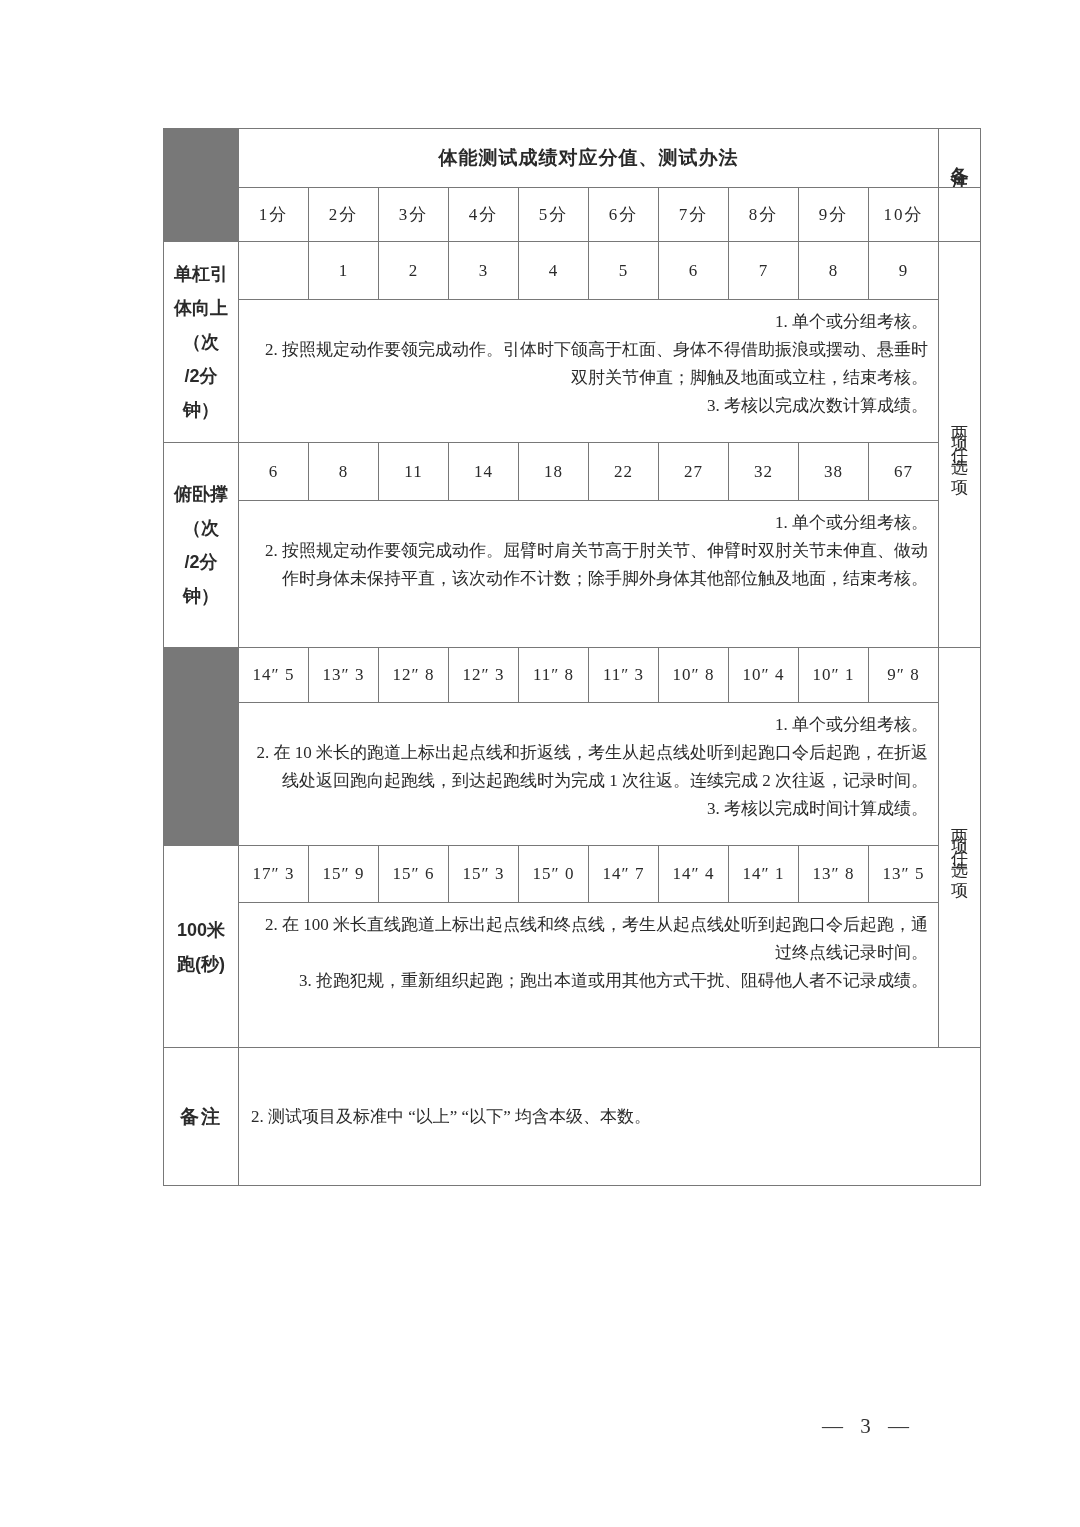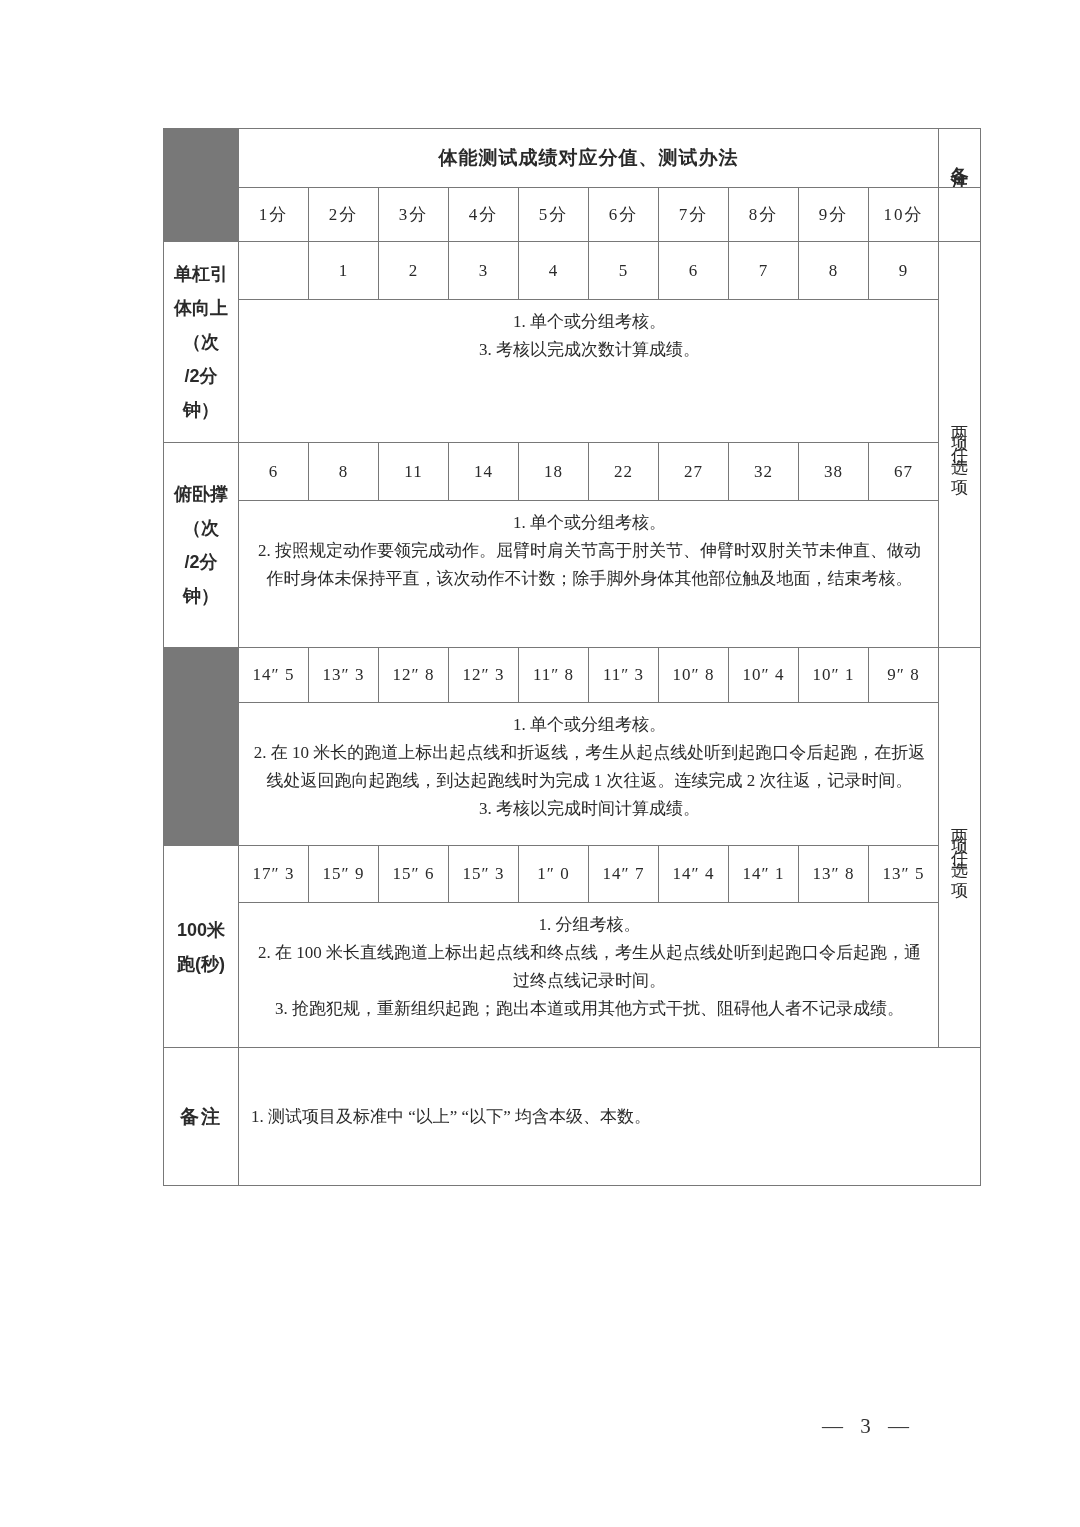--- a/index.html
+++ b/index.html
@@ -37,21 +37,21 @@
   .score-cell { font-size: 17px; letter-spacing: 2px; }
   .label-cell {
     white-space: pre-line;
     text-align: center;
     font-size: 18px;
     line-height: 34px;
   }
   .value-cell { font-size: 17px; letter-spacing: 1px; }
   .notes-cell {
     display: block;
-    text-align: center;
+    text-align: right;
     padding: 8px 10px 0 12px;
   }
   .notes-cell .note-line {
     font-size: 17px;
     line-height: 28px;
   }
   .vertical {
     writing-mode: vertical-rl;
     text-orientation: upright;
   }
@@ -103,20 +103,21 @@
   <div class="cell value-cell" style="grid-area:3/4">2</div>
   <div class="cell value-cell" style="grid-area:3/5">3</div>
   <div class="cell value-cell" style="grid-area:3/6">4</div>
   <div class="cell value-cell" style="grid-area:3/7">5</div>
   <div class="cell value-cell" style="grid-area:3/8">6</div>
   <div class="cell value-cell" style="grid-area:3/9">7</div>
   <div class="cell value-cell" style="grid-area:3/10">8</div>
   <div class="cell value-cell" style="grid-area:3/11">9</div>
   <div class="cell notes-cell" style="grid-area:4/2/5/12">
     <div class="note-line">1. 单个或分组考核。</div>
+    <div class="note-line">2. 按照规定动作要领完成动作。引体时下颌高于杠面、身体不得借助振浪或摆动、悬垂时双肘关节伸直；脚触及地面或立柱，结束考核。</div>
     <div class="note-line">3. 考核以完成次数计算成绩。</div>
   </div>
   <div class="cell side-note-cell" style="grid-area:3/12/7/13">
     <span class="vertical">两项任选一项</span>
   </div>
 
   <div class="cell hei label-cell" style="grid-area:5/1/7/2">俯卧撑
 （次
 /2分
 钟）</div>
@@ -153,30 +154,29 @@
   <div class="cell side-note-cell" style="grid-area:7/12/11/13">
     <span class="vertical">两项任选一项</span>
   </div>
 
   <div class="cell hei label-cell" style="grid-area:9/1/11/2">100米
 跑(秒)</div>
   <div class="cell value-cell" style="grid-area:9/2">17″ 3</div>
   <div class="cell value-cell" style="grid-area:9/3">15″ 9</div>
   <div class="cell value-cell" style="grid-area:9/4">15″ 6</div>
   <div class="cell value-cell" style="grid-area:9/5">15″ 3</div>
-  <div class="cell value-cell" style="grid-area:9/6">1″ 0</div>
+  <div class="cell value-cell" style="grid-area:9/6">15″ 0</div>
   <div class="cell value-cell" style="grid-area:9/7">14″ 7</div>
   <div class="cell value-cell" style="grid-area:9/8">14″ 4</div>
   <div class="cell value-cell" style="grid-area:9/9">14″ 1</div>
   <div class="cell value-cell" style="grid-area:9/10">13″ 8</div>
   <div class="cell value-cell" style="grid-area:9/11">13″ 5</div>
   <div class="cell notes-cell" style="grid-area:10/2/11/12">
-    <div class="note-line">1. 分组考核。</div>
     <div class="note-line">2. 在 100 米长直线跑道上标出起点线和终点线，考生从起点线处听到起跑口令后起跑，通过终点线记录时间。</div>
     <div class="note-line">3. 抢跑犯规，重新组织起跑；跑出本道或用其他方式干扰、阻碍他人者不记录成绩。</div>
   </div>
 
   <div class="cell hei proj-cell" style="grid-area:11/1/12/2">备注</div>
-  <div class="cell remark-note-cell" style="grid-area:11/2/12/13">1. 测试项目及标准中 “以上” “以下” 均含本级、本数。</div>
+  <div class="cell remark-note-cell" style="grid-area:11/2/12/13">2. 测试项目及标准中 “以上” “以下” 均含本级、本数。</div>
 
 </div>
 
 <div class="page-number">— 3 —</div>
 
 </body></html>

